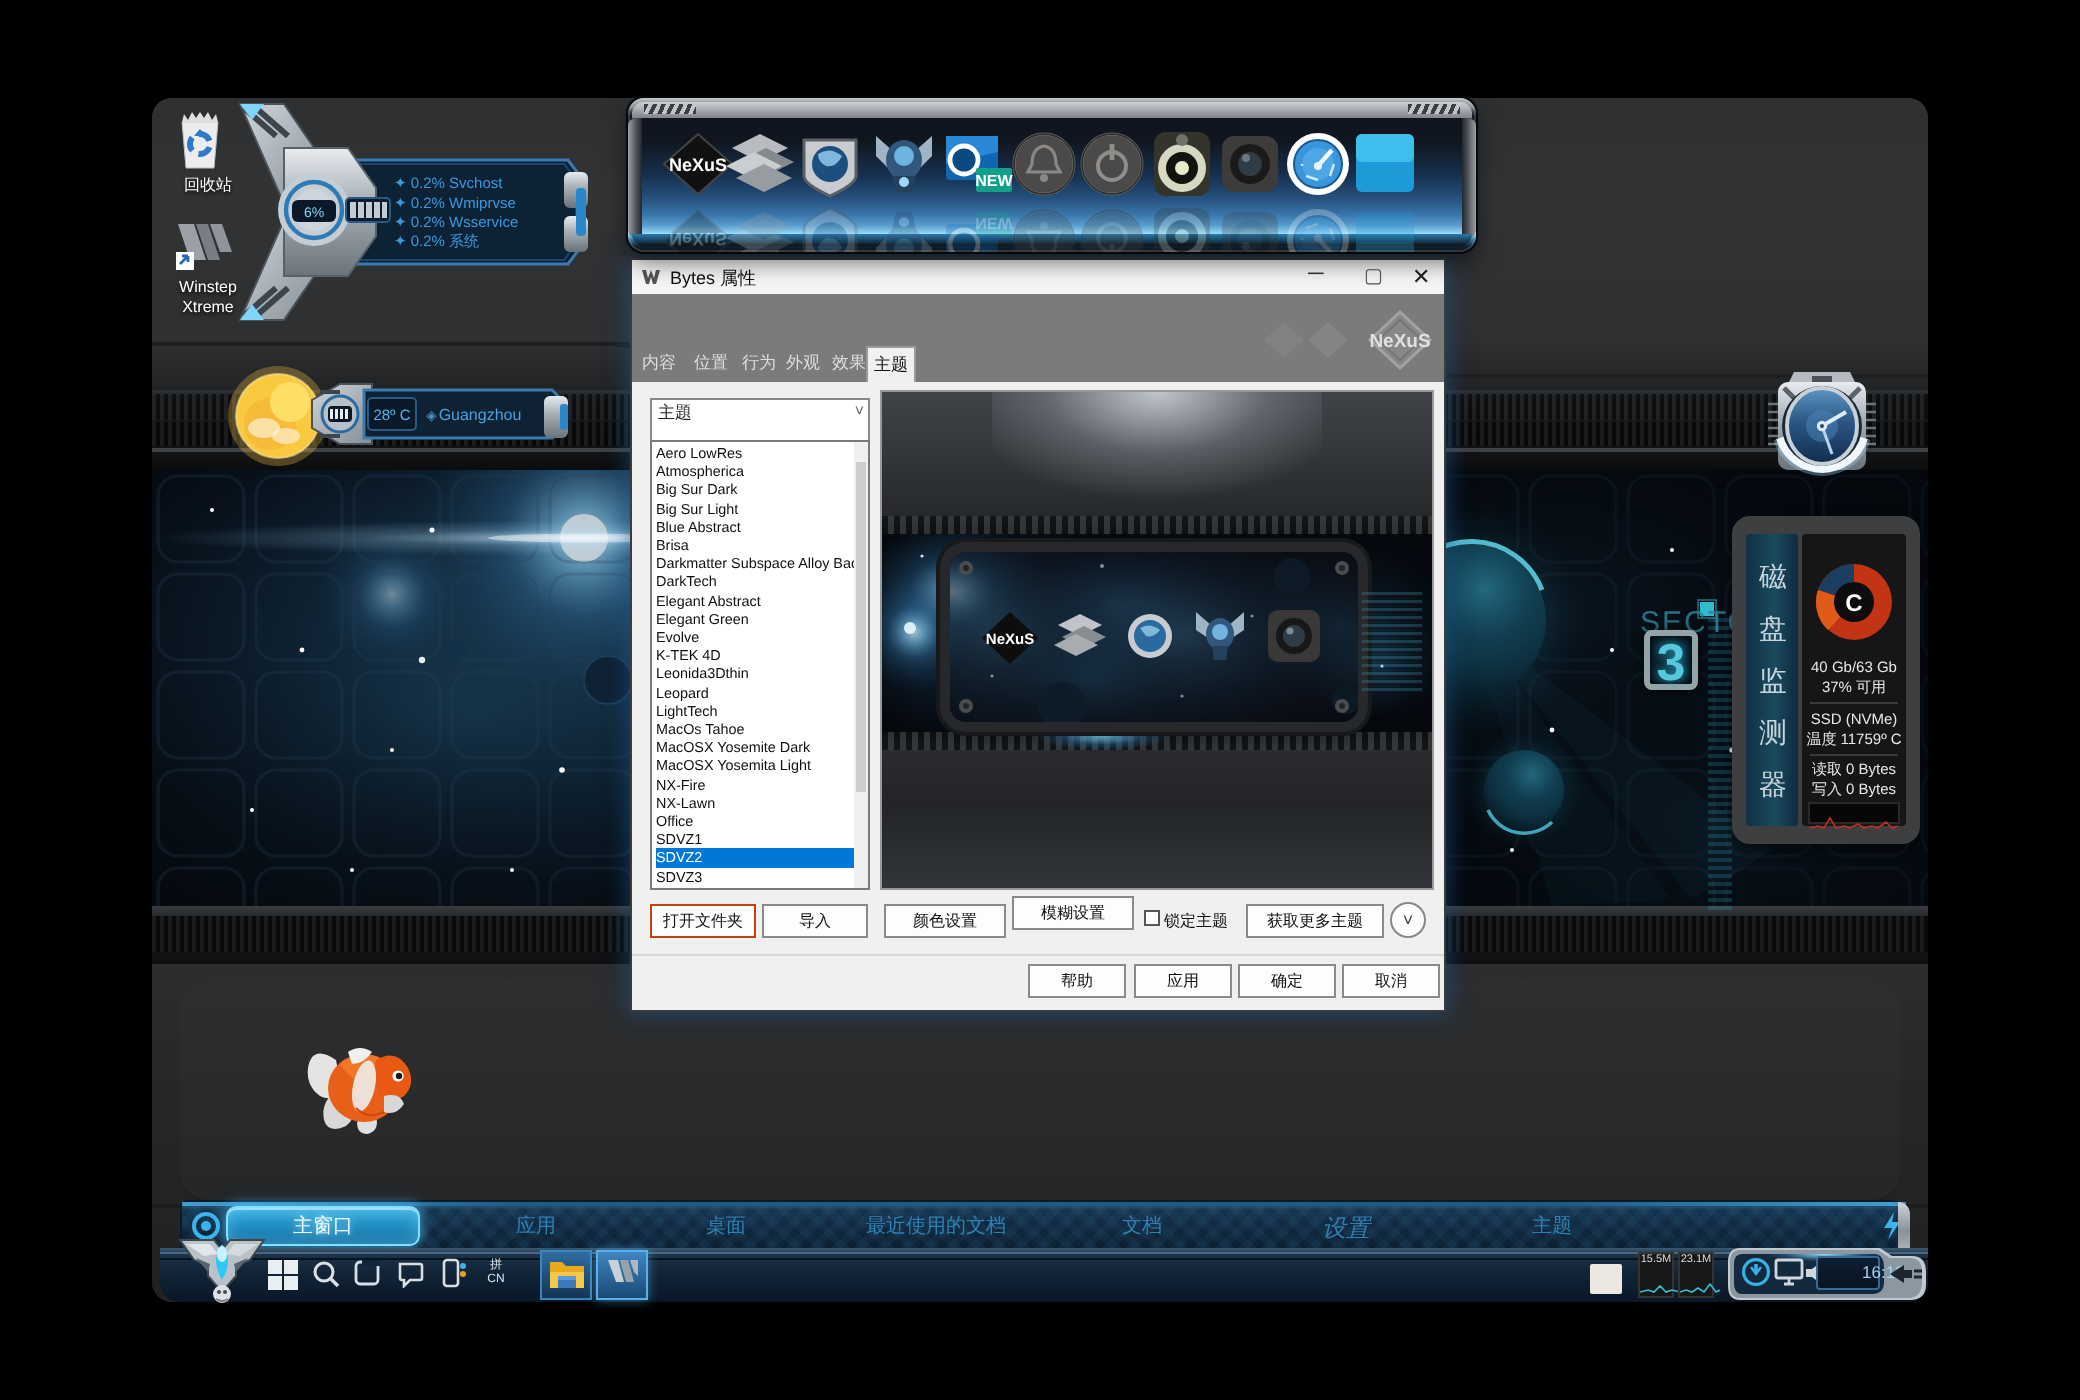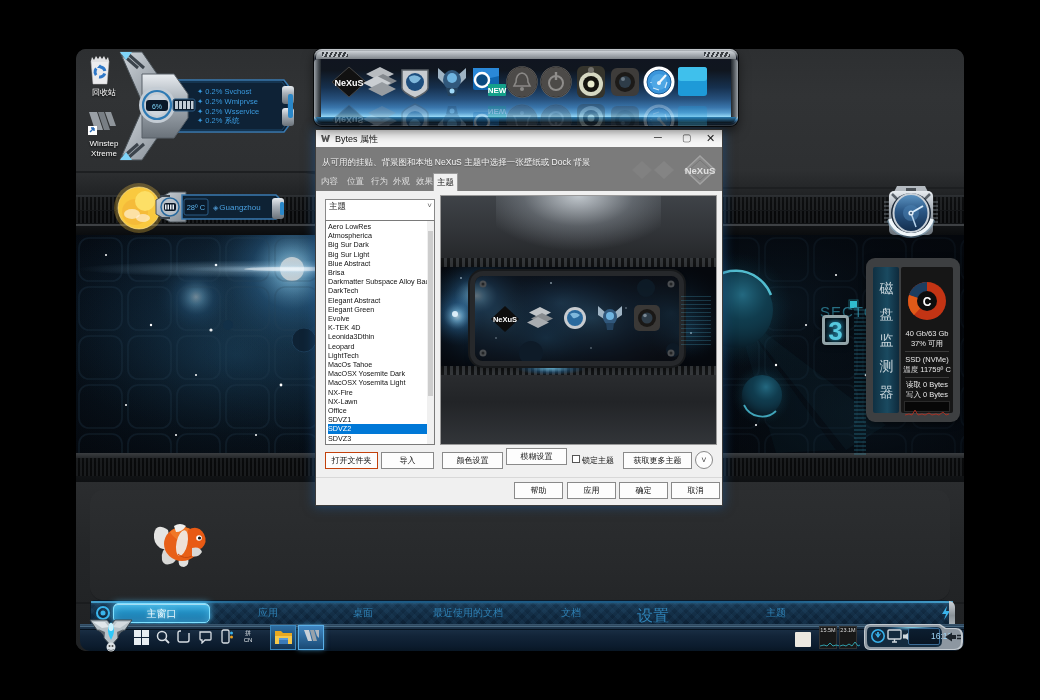--- a/index.html
+++ b/index.html
@@ -162,21 +162,20 @@
     <div class="abs" style="left:0;top:17px;width:406px;height:44px;background:#7b7b7b;overflow:hidden;">
       <svg class="abs" style="left:302px;top:2px" width="104" height="40">
         <path d="M14,21 L24,12 L34,21 L24,30 Z" fill="#818181"></path>
         <path d="M36,21 L46,12 L56,21 L46,30 Z" fill="#848484"></path>
         <g transform="translate(82,21)">
           <path d="M-15,0 L0,-14 L15,0 L0,14 Z" fill="#888888" stroke="#a2a2a2" stroke-width="1.5"></path>
           <path d="M-11,0 L0,-10 L11,0 L0,10 Z" fill="none" stroke="#777" stroke-width="1"></path>
           <text x="0" y="3.5" font-size="9.5" font-weight="bold" fill="#e0e0e0" text-anchor="middle" font-family="Liberation Sans">NeXuS</text>
         </g>
       </svg>
-      <div class="abs" style="left:6px;top:10px;font-size:8.5px;color:#f4f4f4;text-shadow:0 1px 1px #555;">从可用的挂贴、背景图和本地 NeXuS 主题中选择一张壁纸或 Dock 背景</div>
       <div class="abs" style="left:5px;top:29px;font-size:8.5px;color:#dedede;">内容</div>
       <div class="abs" style="left:31px;top:29px;font-size:8.5px;color:#dedede;">位置</div>
       <div class="abs" style="left:55px;top:29px;font-size:8.5px;color:#dedede;">行为</div>
       <div class="abs" style="left:77px;top:29px;font-size:8.5px;color:#dedede;">外观</div>
       <div class="abs" style="left:100px;top:29px;font-size:8.5px;color:#dedede;">效果</div>
       <div class="abs" style="left:117px;top:26px;width:25px;height:18px;background:#f0f0f0;border:1px solid #9a9a9a;border-bottom:none;font-size:8.5px;color:#111;text-align:center;line-height:16px;">主题</div>
     </div>
 
     <div class="abs" style="left:0;top:61px;width:406px;height:287px;background:#f0f0f0;border-bottom:1px solid #d8d8d8;"></div>
 
@@ -573,21 +572,21 @@
         <circle cx="8" cy="8" r="2.5" fill="#3ab4ec"></circle>
       </svg>
 
     <div class="abs" style="left:22px;top:2px;width:97px;height:20px;border:1px solid #7fe0ff;border-radius:5px;background:linear-gradient(180deg,#3fb2e2 0%,#2390c4 45%,#176fa2 100%);box-shadow:0 0 7px rgba(80,200,255,.9), inset 0 1px 0 rgba(255,255,255,.5), inset 0 0 8px rgba(120,220,255,.45);">
       <div style="text-align:center;font-size:10px;color:#f0fbff;line-height:19px;text-shadow:0 0 4px #9fe8ff;">主窗口</div>
     </div>
     <div class="abs" style="left:141px;top:5px;width:72px;text-align:center;font-size:10px;color:#2e80b4;">应用</div>
     <div class="abs" style="left:236px;top:5px;width:72px;text-align:center;font-size:10px;color:#2e80b4;">桌面</div>
     <div class="abs" style="left:314px;top:5px;width:126px;text-align:center;font-size:10px;color:#2e80b4;">最近使用的文档</div>
     <div class="abs" style="left:444px;top:5px;width:72px;text-align:center;font-size:10px;color:#2e80b4;">文档</div>
-    <div class="abs" style="left:546px;top:5px;width:72px;text-align:left;font-size:16px;color:#2e80b4;">设置</div>
+    <div class="abs" style="left:546px;top:5px;width:72px;text-align:center;font-size:12px;color:#2e80b4;font-style:italic;">设置</div>
     <div class="abs" style="left:649px;top:5px;width:72px;text-align:center;font-size:10px;color:#2e80b4;">主题</div>
     <div class="abs" style="left:744px;top:5px;width:86px;text-align:center;font-size:10px;color:#2e80b4;margin-top:18px;">当前任务</div>
     <svg class="abs" style="left:848px;top:4px" width="14" height="16">
         <path d="M8,1 L3,9 L7,9 L5,15 L11,6 L7,6 Z" fill="#3ab4ec"></path>
       </svg>
     <div class="abs" style="left:858px;top:0px;width:6px;height:24px;background:linear-gradient(180deg,#cfd4d9,#8a9298 60%,#aab2b8);border-radius:0 8px 0 0;"></div>
   </div>
 
   <div class="abs" style="left:80px;top:624px;width:884px;height:27px;background:linear-gradient(180deg,#3c5a72 0%,#1c3248 12%,#122438 45%,#0c1c2e 80%,#081624 100%);border-radius:0 0 10px 10px;">
     <div class="abs" style="left:0;top:2px;width:884px;height:1px;background:#5a7e96;opacity:.7;"></div>

